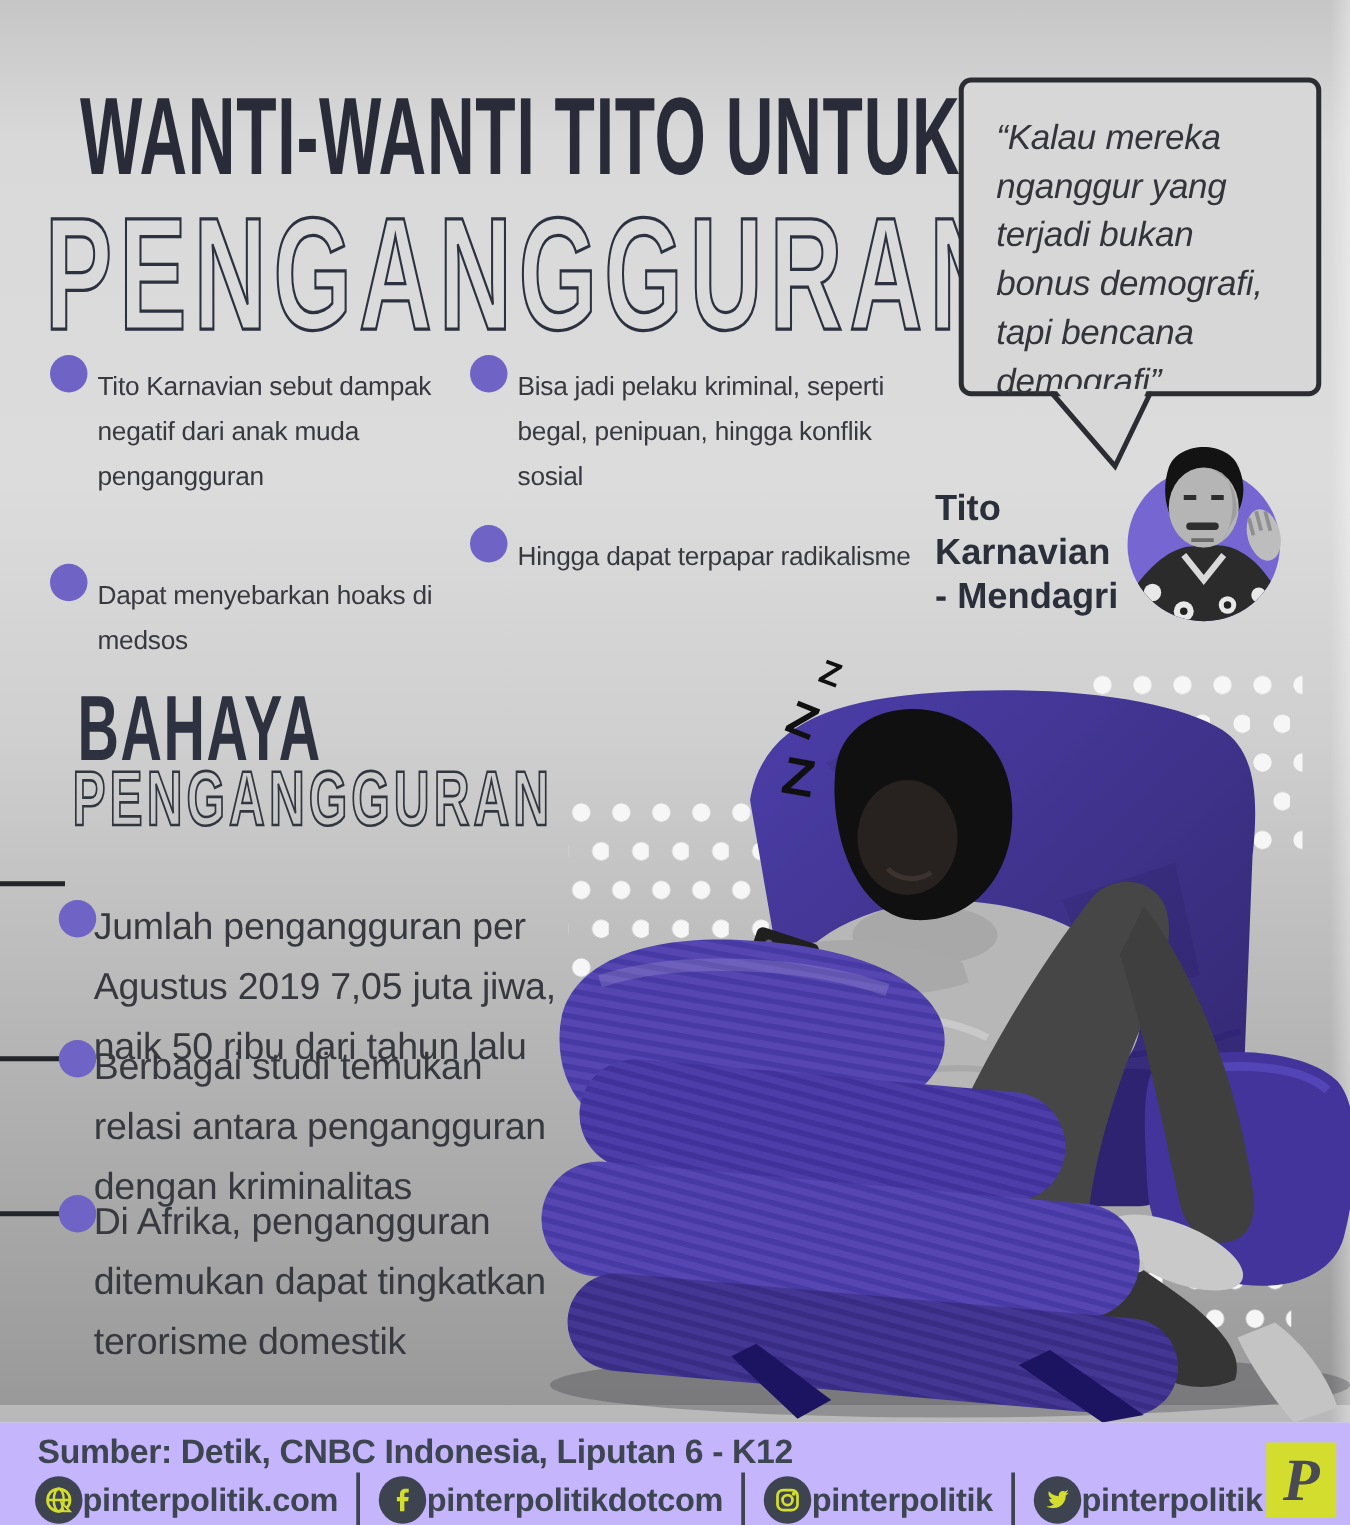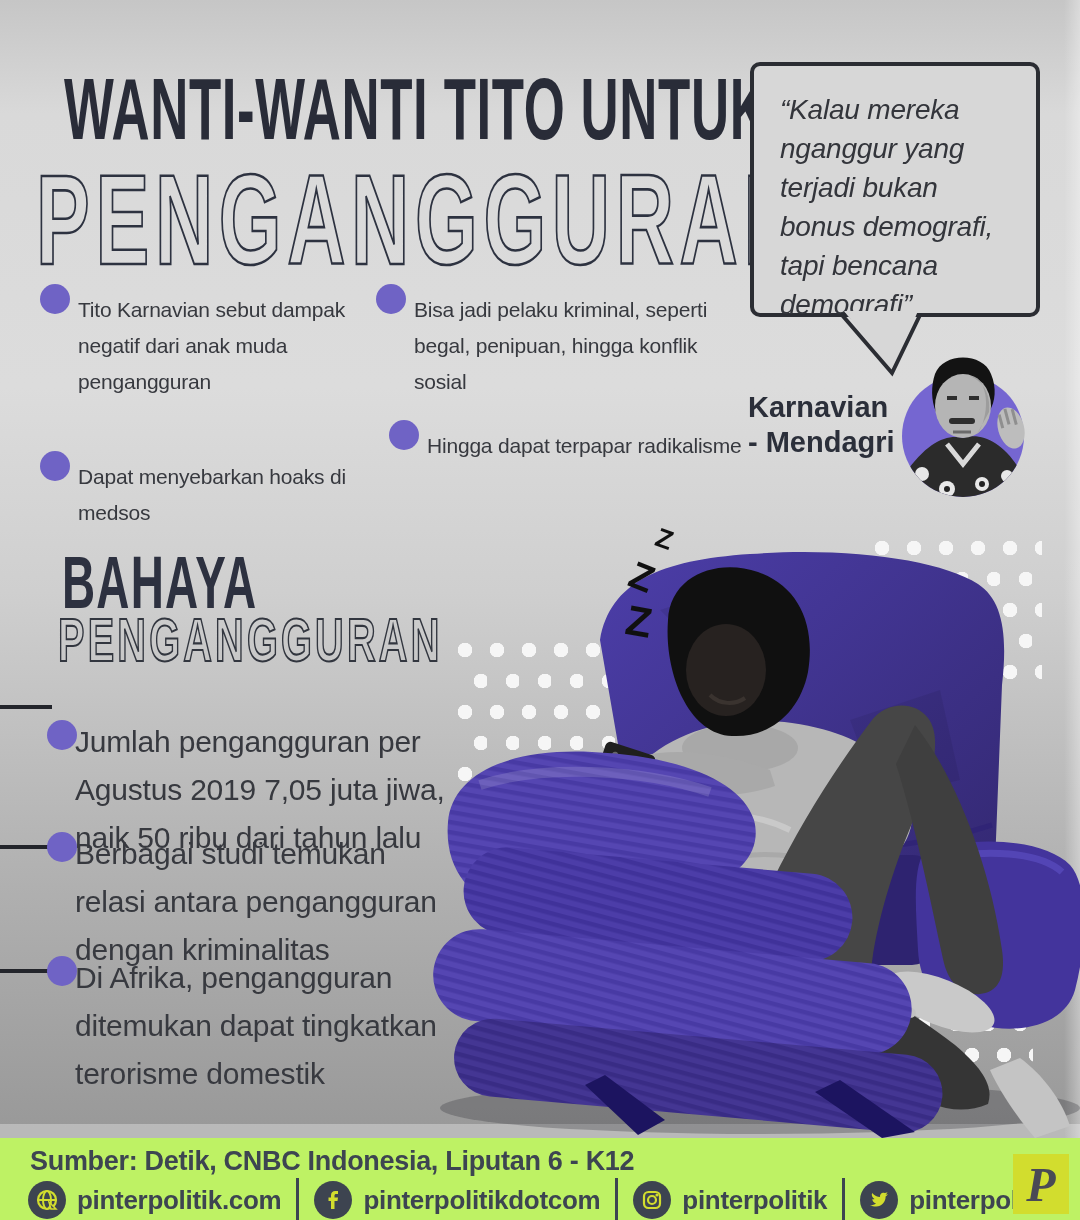--- a/index.html
+++ b/index.html
@@ -34,36 +34,36 @@
   .body-text{font-size:21px;line-height:36px;color:#37393f;letter-spacing:-.2px;}
   .warn-item{width:330px;}
   .bullet{position:absolute;width:30px;height:30px;border-radius:50%;background:#6f63c5;}
   .warn-item .bullet{left:-38px;top:-8px;}
 
   .fact-item{width:385px;font-size:30px;line-height:48px;color:#37393f;letter-spacing:-.2px;}
   .fact-item .bullet{left:-28px;top:2px;}
   .tick{left:0;width:52px;height:4px;background:#23252b;}
 
   
-  .bubble{left:750px;top:62px;width:290px;height:255px;box-sizing:border-box;
+  .bubble{left:767px;top:62px;width:290px;height:255px;box-sizing:border-box;
           border:4px solid #2b2d33;border-radius:10px;background:#d7d7d7;}
   .bubble-text{padding:24px 18px 0 26px;font-size:28px;line-height:39px;font-style:italic;color:#33353b;letter-spacing:-.2px;}
   .speaker{left:748px;top:390px;width:170px;font-size:29px;line-height:35px;font-weight:700;color:#2b2f3a;}
 
   
   .zz{font-weight:700;color:#101010;font-family:"Liberation Sans",sans-serif;}
   .z1{left:656px;top:524px;font-size:27px;transform:rotate(20deg);}
   .z2{left:630px;top:556px;font-size:38px;transform:rotate(22deg);}
   .z3{left:626px;top:598px;font-size:42px;transform:rotate(10deg);}
 
   
-  .footer{left:0;top:1138px;width:1080px;height:82px;background:#bef264;}
+  .footer{left:0;top:1138px;width:1080px;height:82px;background:#c4b5fd;}
   .source{position:absolute;left:30px;top:8px;font-size:27px;font-weight:700;color:#3d4551;letter-spacing:-.3px;}
   .social-row{position:absolute;left:28px;top:40px;display:flex;align-items:center;height:44px;}
-  .social-item{display:flex;align-items:center;gap:11px;}
+  .social-item{display:flex;align-items:center;}
   .social-label{font-size:26px;font-weight:700;color:#3d4551;letter-spacing:-.3px;white-space:nowrap;}
   .icon-circle{width:38px;height:38px;border-radius:50%;background:#3d4450;display:flex;align-items:center;justify-content:center;flex:0 0 auto;}
   .divider{width:3px;height:44px;background:#3d4551;margin:0 15px;}
   .logo-box{position:absolute;left:1013px;top:16px;width:56px;height:60px;background:#d2dd2e;
             display:flex;align-items:center;justify-content:center;}
   .logo-p{font-family:"Liberation Serif",serif;font-style:italic;font-weight:700;font-size:48px;color:#4a4a55;}
 </style>
 </head>
 <body>
 
@@ -163,20 +163,21 @@
 
   <div class="abs bubble">
     <div class="bubble-text">“Kalau mereka nganggur yang terjadi bukan bonus demografi, tapi bencana demografi”</div>
   </div>
   <svg class="abs" style="left:828px;top:311px;" width="110" height="70" viewBox="0 0 110 70">
     <path d="M 16,0 L 64,60 L 90,0 Z" fill="#d7d7d7"></path>
     <path d="M 14,4 L 64,62 L 92,4" fill="none" stroke="#2b2d33" stroke-width="4" stroke-linecap="round"></path>
   </svg>
 
   <div class="abs speaker">
+    <div>Tito</div>
     <div>Karnavian</div>
     <div>- Mendagri</div>
   </div>
 
   <svg class="abs" style="left:885px;top:342px;" width="158" height="165" viewBox="0 0 158 165">
     <defs>
         <clipPath id="portraitClip">
           <circle cx="78" cy="94" r="61"></circle>
         </clipPath>
       </defs>
@@ -210,21 +211,21 @@
     <span>Tito Karnavian sebut dampak negatif dari anak muda pengangguran</span>
   </div>
   <div class="abs body-text warn-item" style="left:414px;top:292px;">
     <span class="bullet"></span>
     <span>Bisa jadi pelaku kriminal, seperti begal, penipuan, hingga konflik sosial</span>
   </div>
   <div class="abs body-text warn-item" style="left:78px;top:428px;margin-top:31px;">
     <span class="bullet"></span>
     <span>Dapat menyebarkan hoaks di medsos</span>
   </div>
-  <div class="abs body-text warn-item" style="left:414px;top:428px;margin-left:13px;">
+  <div class="abs body-text warn-item" style="left:414px;top:428px;">
     <span class="bullet"></span>
     <span>Hingga dapat terpapar radikalisme</span>
   </div>
 
   <div class="abs cond h2a">BAHAYA</div>
   <div class="abs cond h2b">PENGANGGURAN</div>
 
   <div class="abs tick" style="top:705px;"></div>
   <div class="abs tick" style="top:845px;"></div>
   <div class="abs tick" style="top:969px;"></div>

